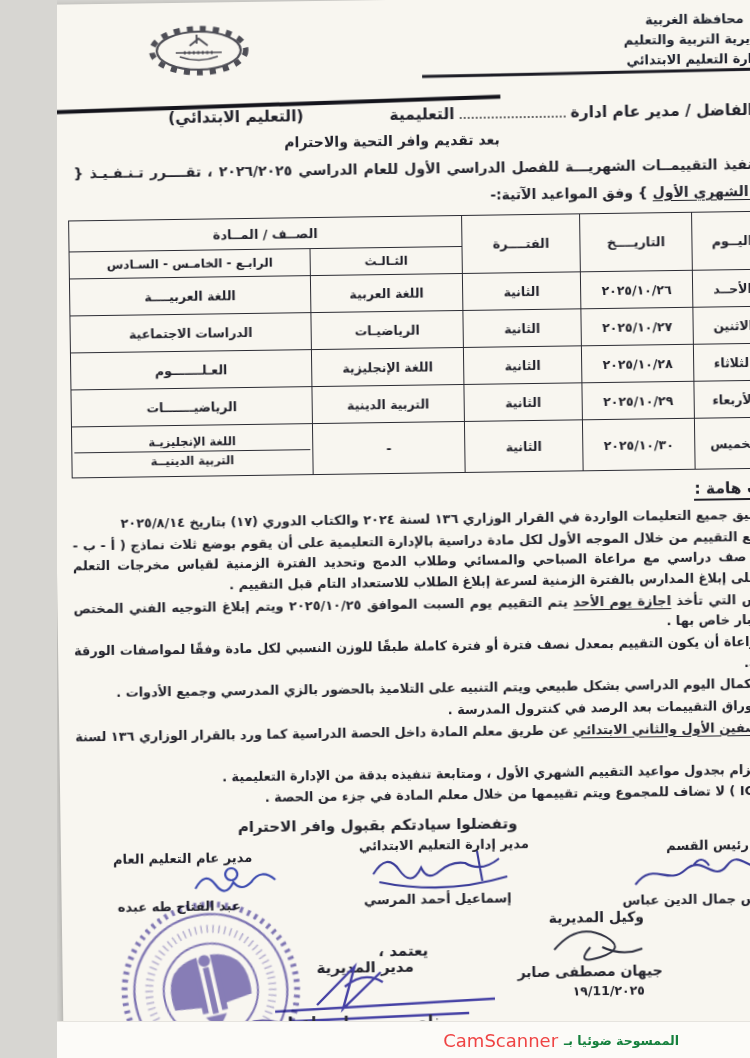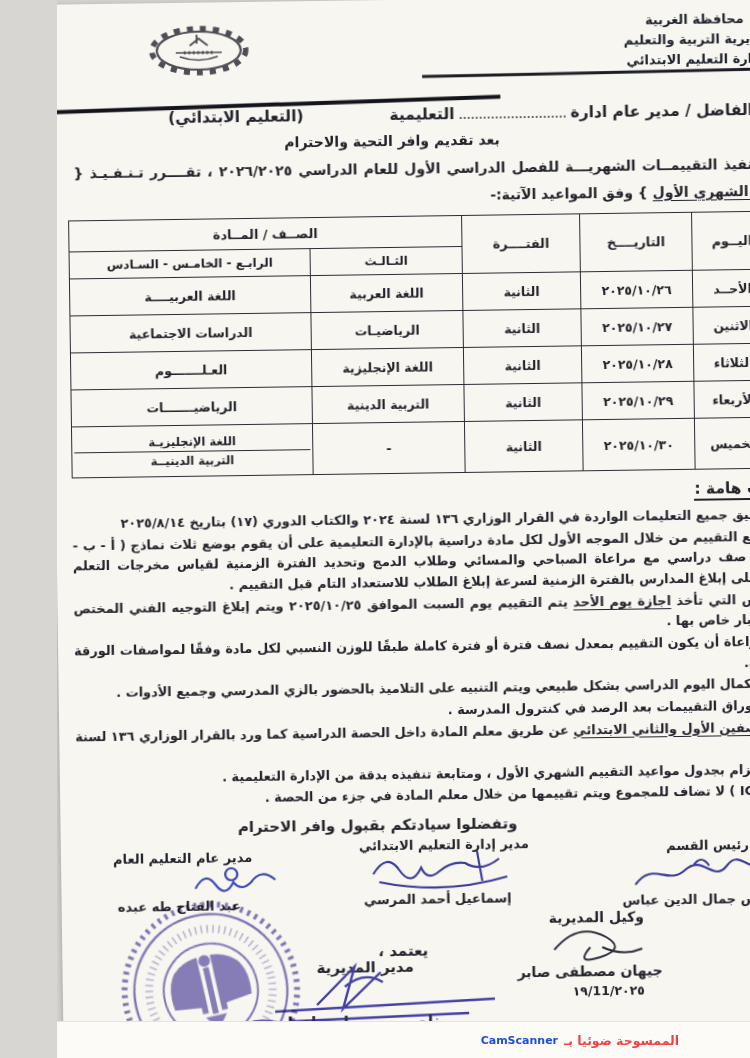--- a/index.html
+++ b/index.html
@@ -50,22 +50,22 @@
   .handdate{font-size:14px;font-weight:700;color:#33343e;transform:rotate(-4deg);}
   
   table.fax{width:calc(100% - 6px);border-collapse:collapse;margin-top:2px;}
   table.fax td{border:1.6px solid #2b2b33;text-align:center;font-weight:700;color:#22222b;}
   td.fax-label{font-size:14.5px;width:62px;}
   td.fax-branch{font-size:10.3px;height:24px;padding:1px 1px;}
   
   .scanbar{position:absolute;left:0;bottom:0;width:750px;height:37px;background:#fcfbf8;
     border-top:1px solid #e6e4df;display:flex;align-items:center;justify-content:flex-start;
     direction:rtl;padding-right:128px;box-sizing:border-box;gap:6px;}
-  .scan-txt{font-size:12.5px;color:#ef4444;font-weight:700;}
-  .scan-brand{font-size:11px;color:#1d4ed8;font-weight:700;direction:ltr;}
+  .scan-txt{font-size:12.5px;color:#15803d;font-weight:700;}
+  .scan-brand{font-size:18px;color:#ef4444;font-weight:400;direction:ltr;}
 </style>
 </head>
 <body>
 
 <div class="paper">
   <div class="content">
 
     <div class="hdr">
       <div class="letterhead">
           <div>محافظة الغربية</div>

